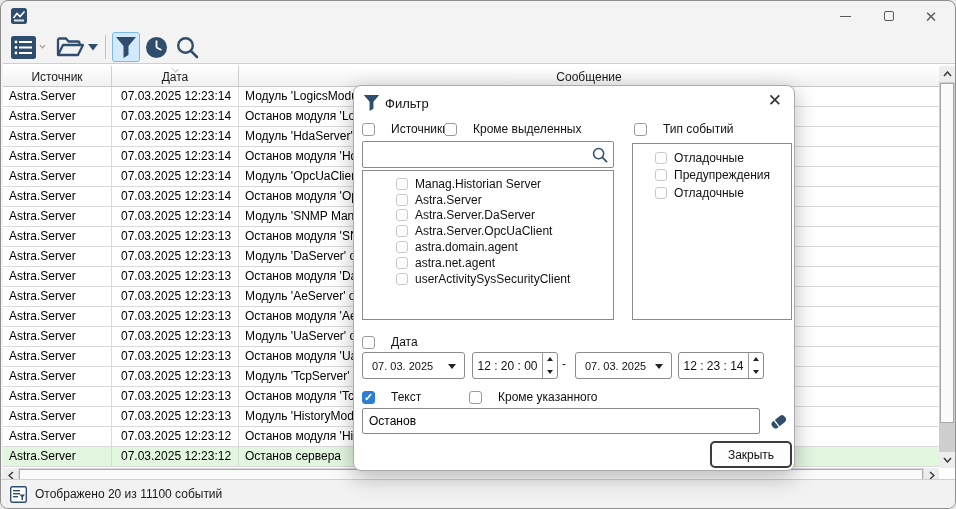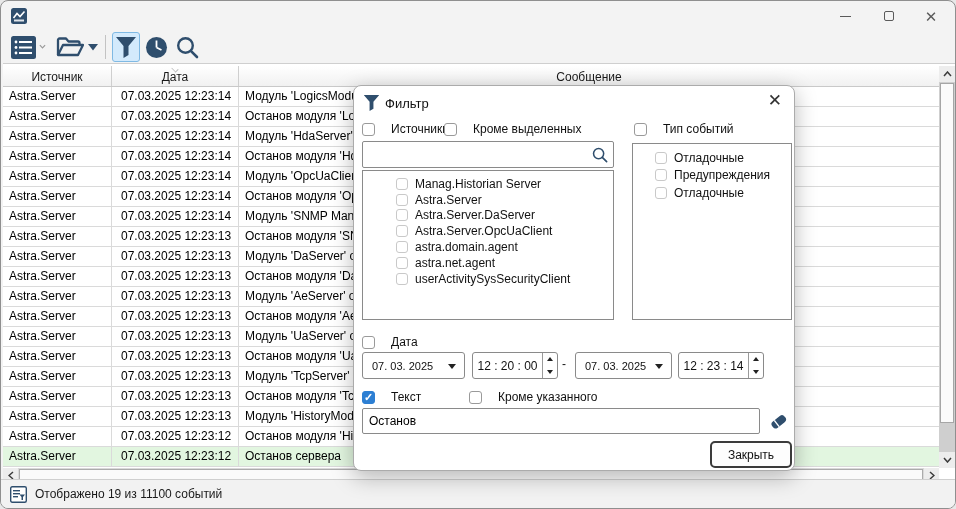--- a/index.html
+++ b/index.html
@@ -323,21 +323,21 @@
   </div>
 
   <div class="statusbar">
     <svg class="status-icon" width="17" height="17" viewBox="0 0 17 17">
       <rect x="0.7" y="0.7" width="15.6" height="15.6" rx="1.5" fill="#fff" stroke="#2f4e6d" stroke-width="1.4"></rect>
       <rect x="3" y="4" width="7" height="1.4" fill="#2f4e6d"></rect>
       <rect x="3" y="7" width="7" height="1.4" fill="#2f4e6d"></rect>
       <rect x="3" y="10" width="5" height="1.4" fill="#2f4e6d"></rect>
       <polygon points="9.5,8.5 15,8.5 13,11 13,14 11.5,14 11.5,11" fill="#2f4e6d"></polygon>
     </svg>
-    <span class="status-text">Отображено 19 из 11100 событий</span>
+    <span class="status-text">Отображено 20 из 11100 событий</span>
   </div>
 
   <div class="dialog">
     <svg class="dlg-funnel" width="17" height="18" viewBox="0 0 22 23">
       <polygon points="1,1 21,1 13.5,10 13.5,19 8.5,22 8.5,10" fill="#2f4e6d"></polygon>
     </svg>
     <span class="dlg-title">Фильтр</span>
     <span class="dlg-close">✕</span>
 
     <div class="cbrow" style="left:8px; top:36px;">

